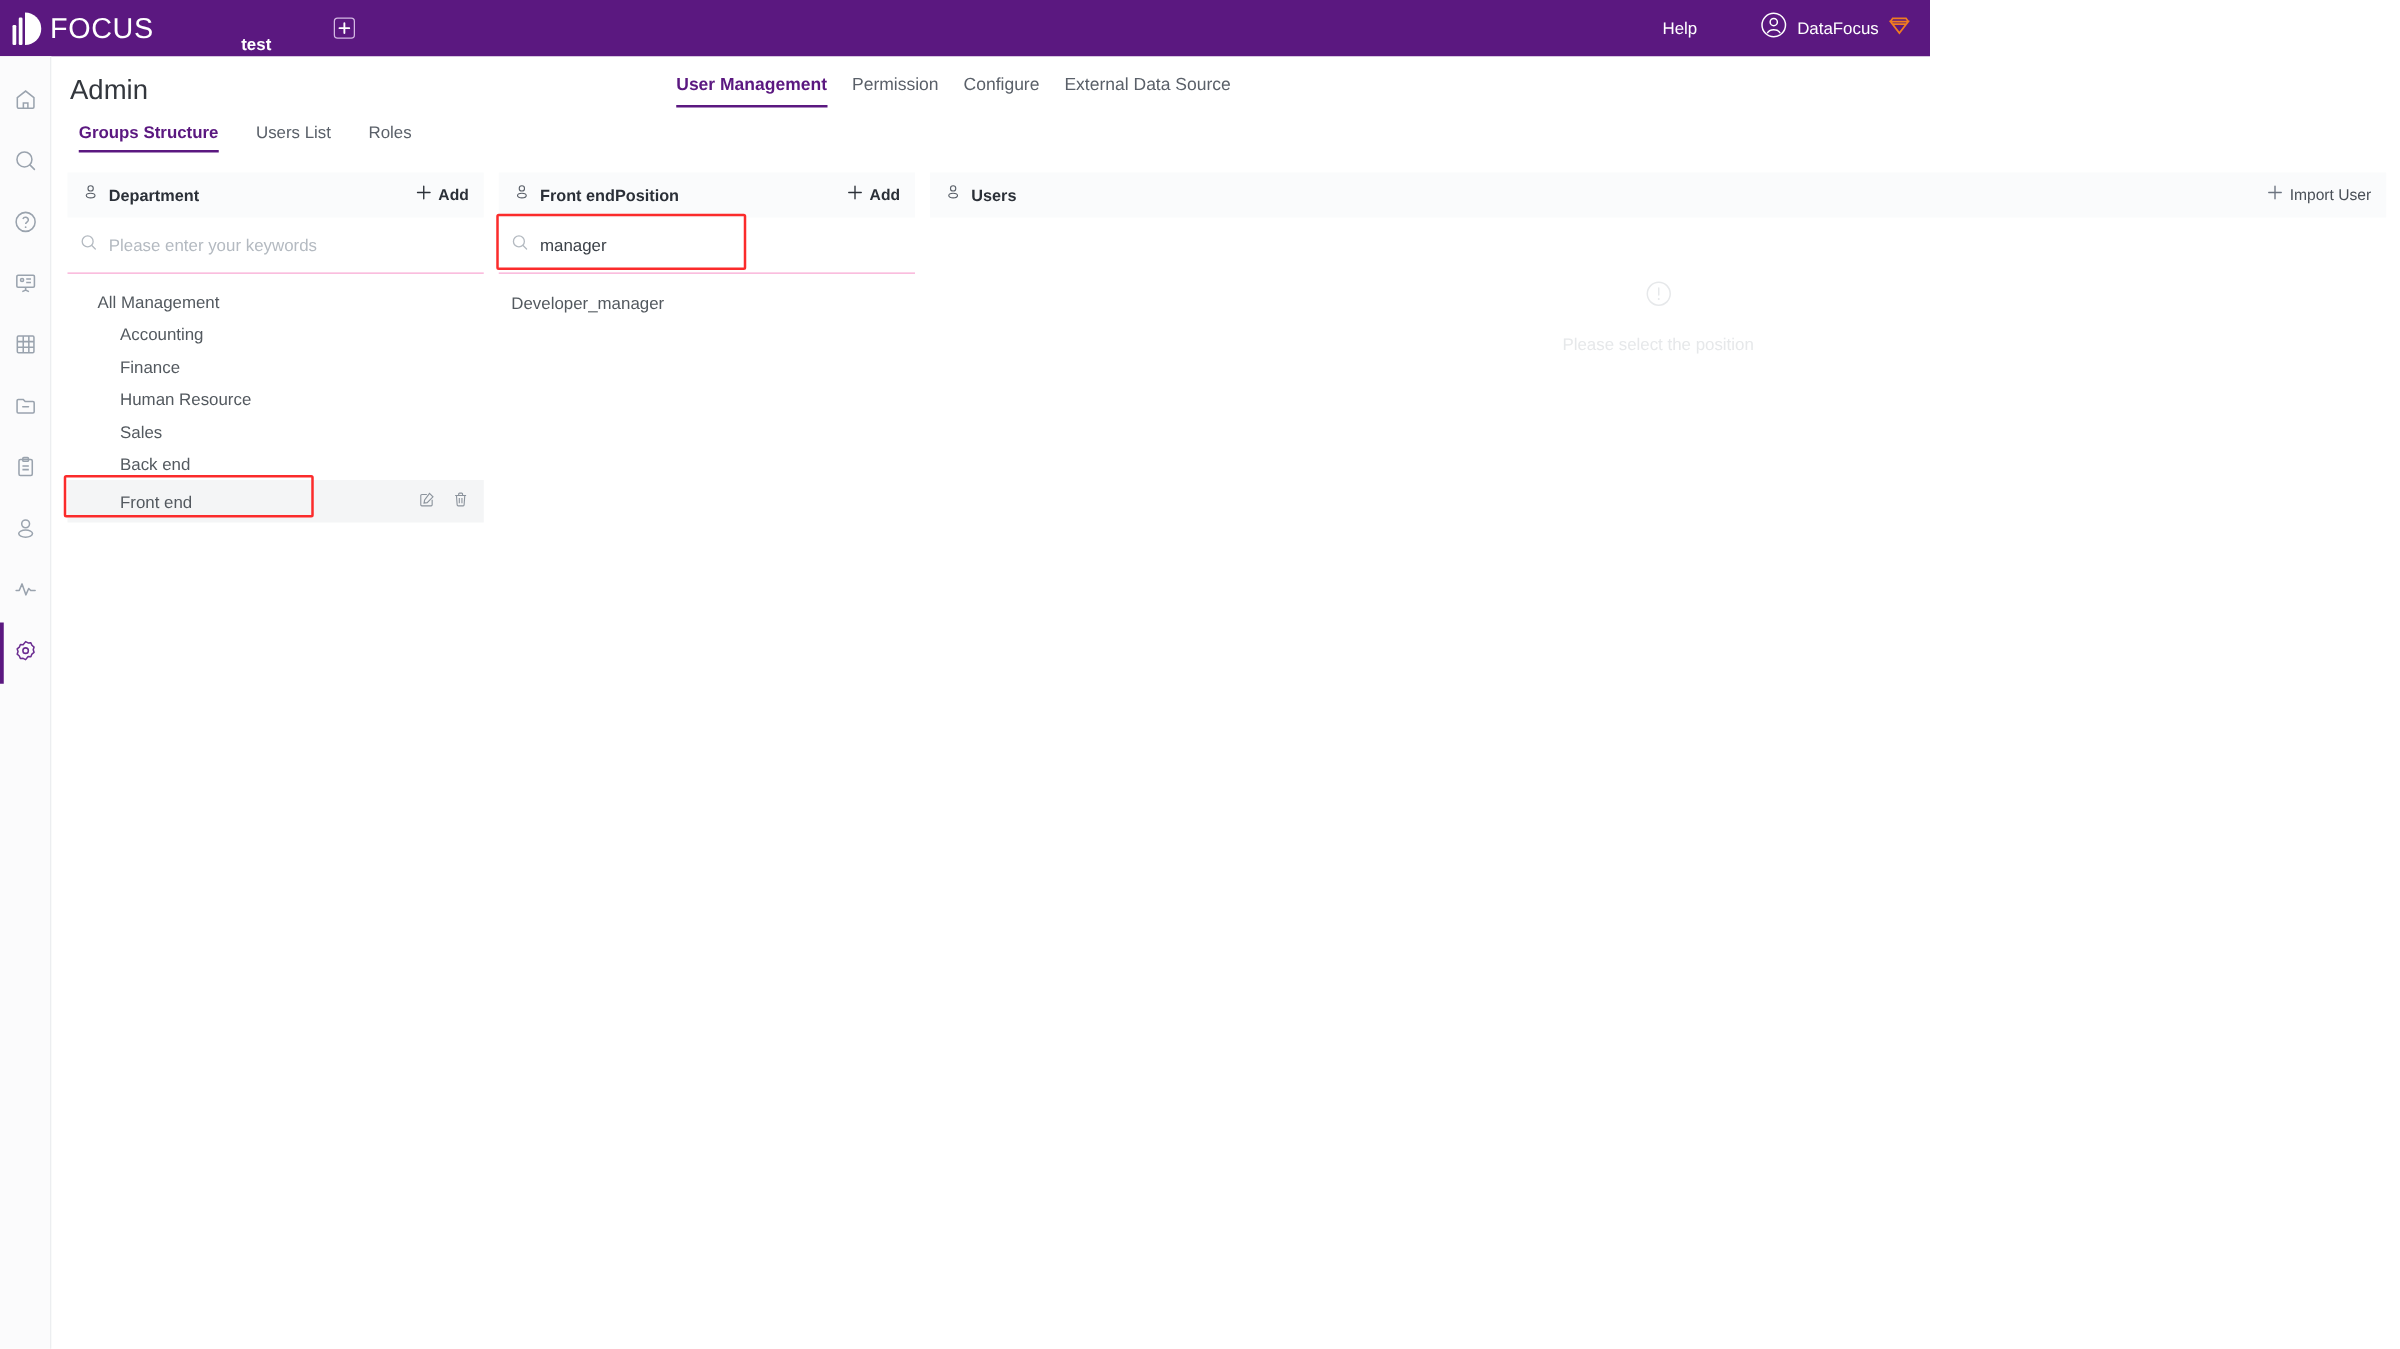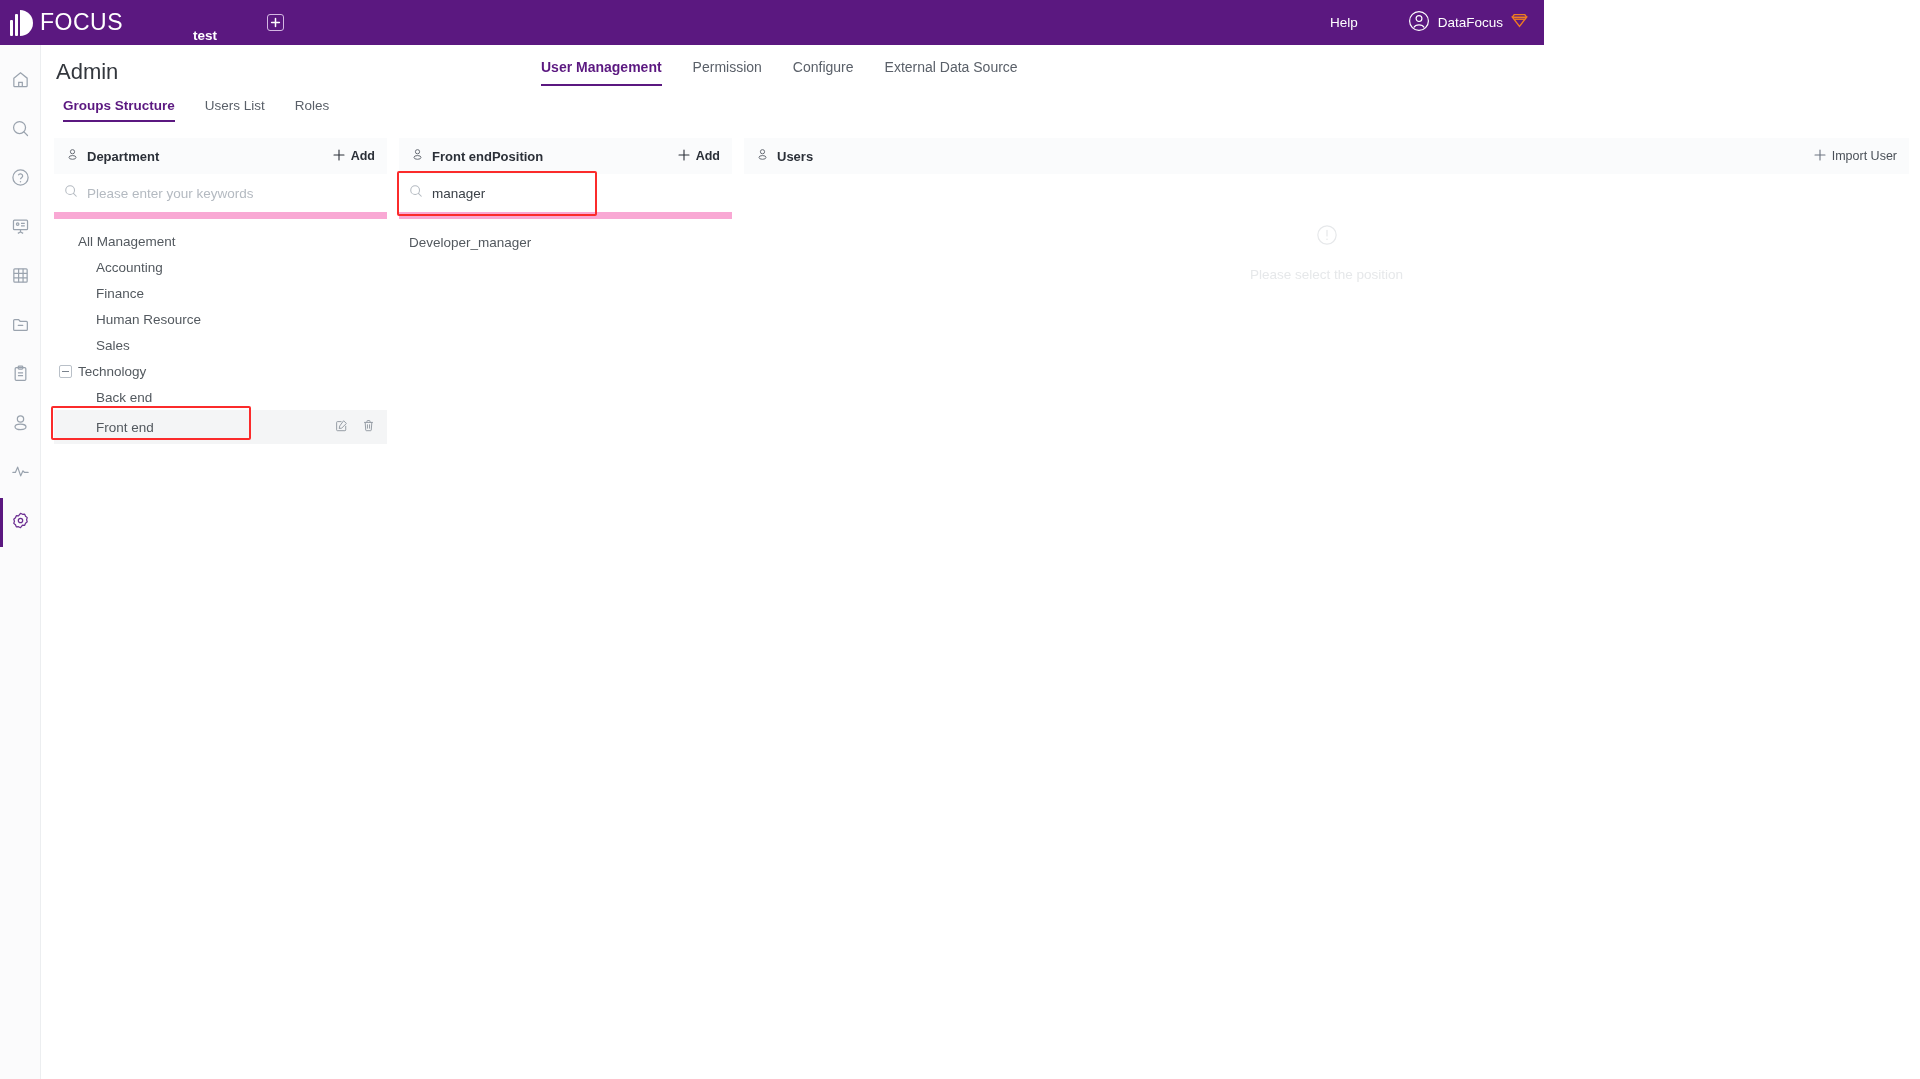--- a/index.html
+++ b/index.html
@@ -64,21 +64,21 @@
   
   #page { position:absolute; top:45px; left:41px; width:1879px; height:1034px; }
 
   #page-title {
     position:absolute; left:15px; top:14px;
     font-size:22px; color:#33373d; font-weight:400;
   }
 
   #top-tabs {
     position:absolute; left:500px; top:14px;
-    display:flex; align-items:flex-start; gap:31px;
+    display:flex; align-items:flex-start; gap:20px;
   }
   .top-tab {
     font-size:14px; color:#5a6069; padding-bottom:11px;
     cursor:pointer; position:relative; white-space:nowrap;
   }
   .top-tab.active { color:#5B1880; font-weight:bold; }
   .top-tab.active::after {
     content:""; position:absolute; left:0; bottom:0;
     width:100%; height:2.5px; background:#5B1880;
   }
@@ -114,21 +114,21 @@
   }
   .panel-head-action {
     margin-left:auto; display:flex; align-items:center; gap:6px;
     cursor:pointer;
   }
   .panel-head-action .lbl { font-size:12.5px; font-weight:bold; color:#2b3038; }
 
   
   .search-row {
     height:45px; display:flex; align-items:center; gap:9px;
-    padding:0 10px; border-bottom:7px solid #f9a8d4;
+    padding:0 10px; border-bottom:1px solid #f9a8d4;
     position:relative;
   }
   .search-row input {
     border:none; outline:none; background:transparent;
     font-size:13.5px; color:#3b4148; width:250px;
     font-family:"Liberation Sans", sans-serif;
   }
   .search-row input::placeholder { color:#b4bac1; }
   .hl-box {
     position:absolute; border:2.5px solid #fb2b2b; border-radius:2px;
@@ -368,26 +368,20 @@
           <span class="label">Accounting</span>
         </div>
         <div class="tree-row" style="padding-left:42px;">
           <span class="label">Finance</span>
         </div>
         <div class="tree-row" style="padding-left:42px;">
           <span class="label">Human Resource</span>
         </div>
         <div class="tree-row" style="padding-left:42px;">
           <span class="label">Sales</span>
-        </div>
-        <div class="tree-row" style="padding-left:5px;">
-          <span class="expander">
-              <i></i>
-            </span>
-          <span class="label">Technology</span>
         </div>
         <div class="tree-row" style="padding-left:42px;">
           <span class="label">Back end</span>
         </div>
 
         <div class="tree-row selected" style="padding-left:42px;height:34px;">
           <span class="label">Front end</span>
           <span class="row-actions">
             <span>
               <svg width="13" height="13" viewBox="0 0 16 16" fill="none" stroke="#8b939c" stroke-width="1.1">

